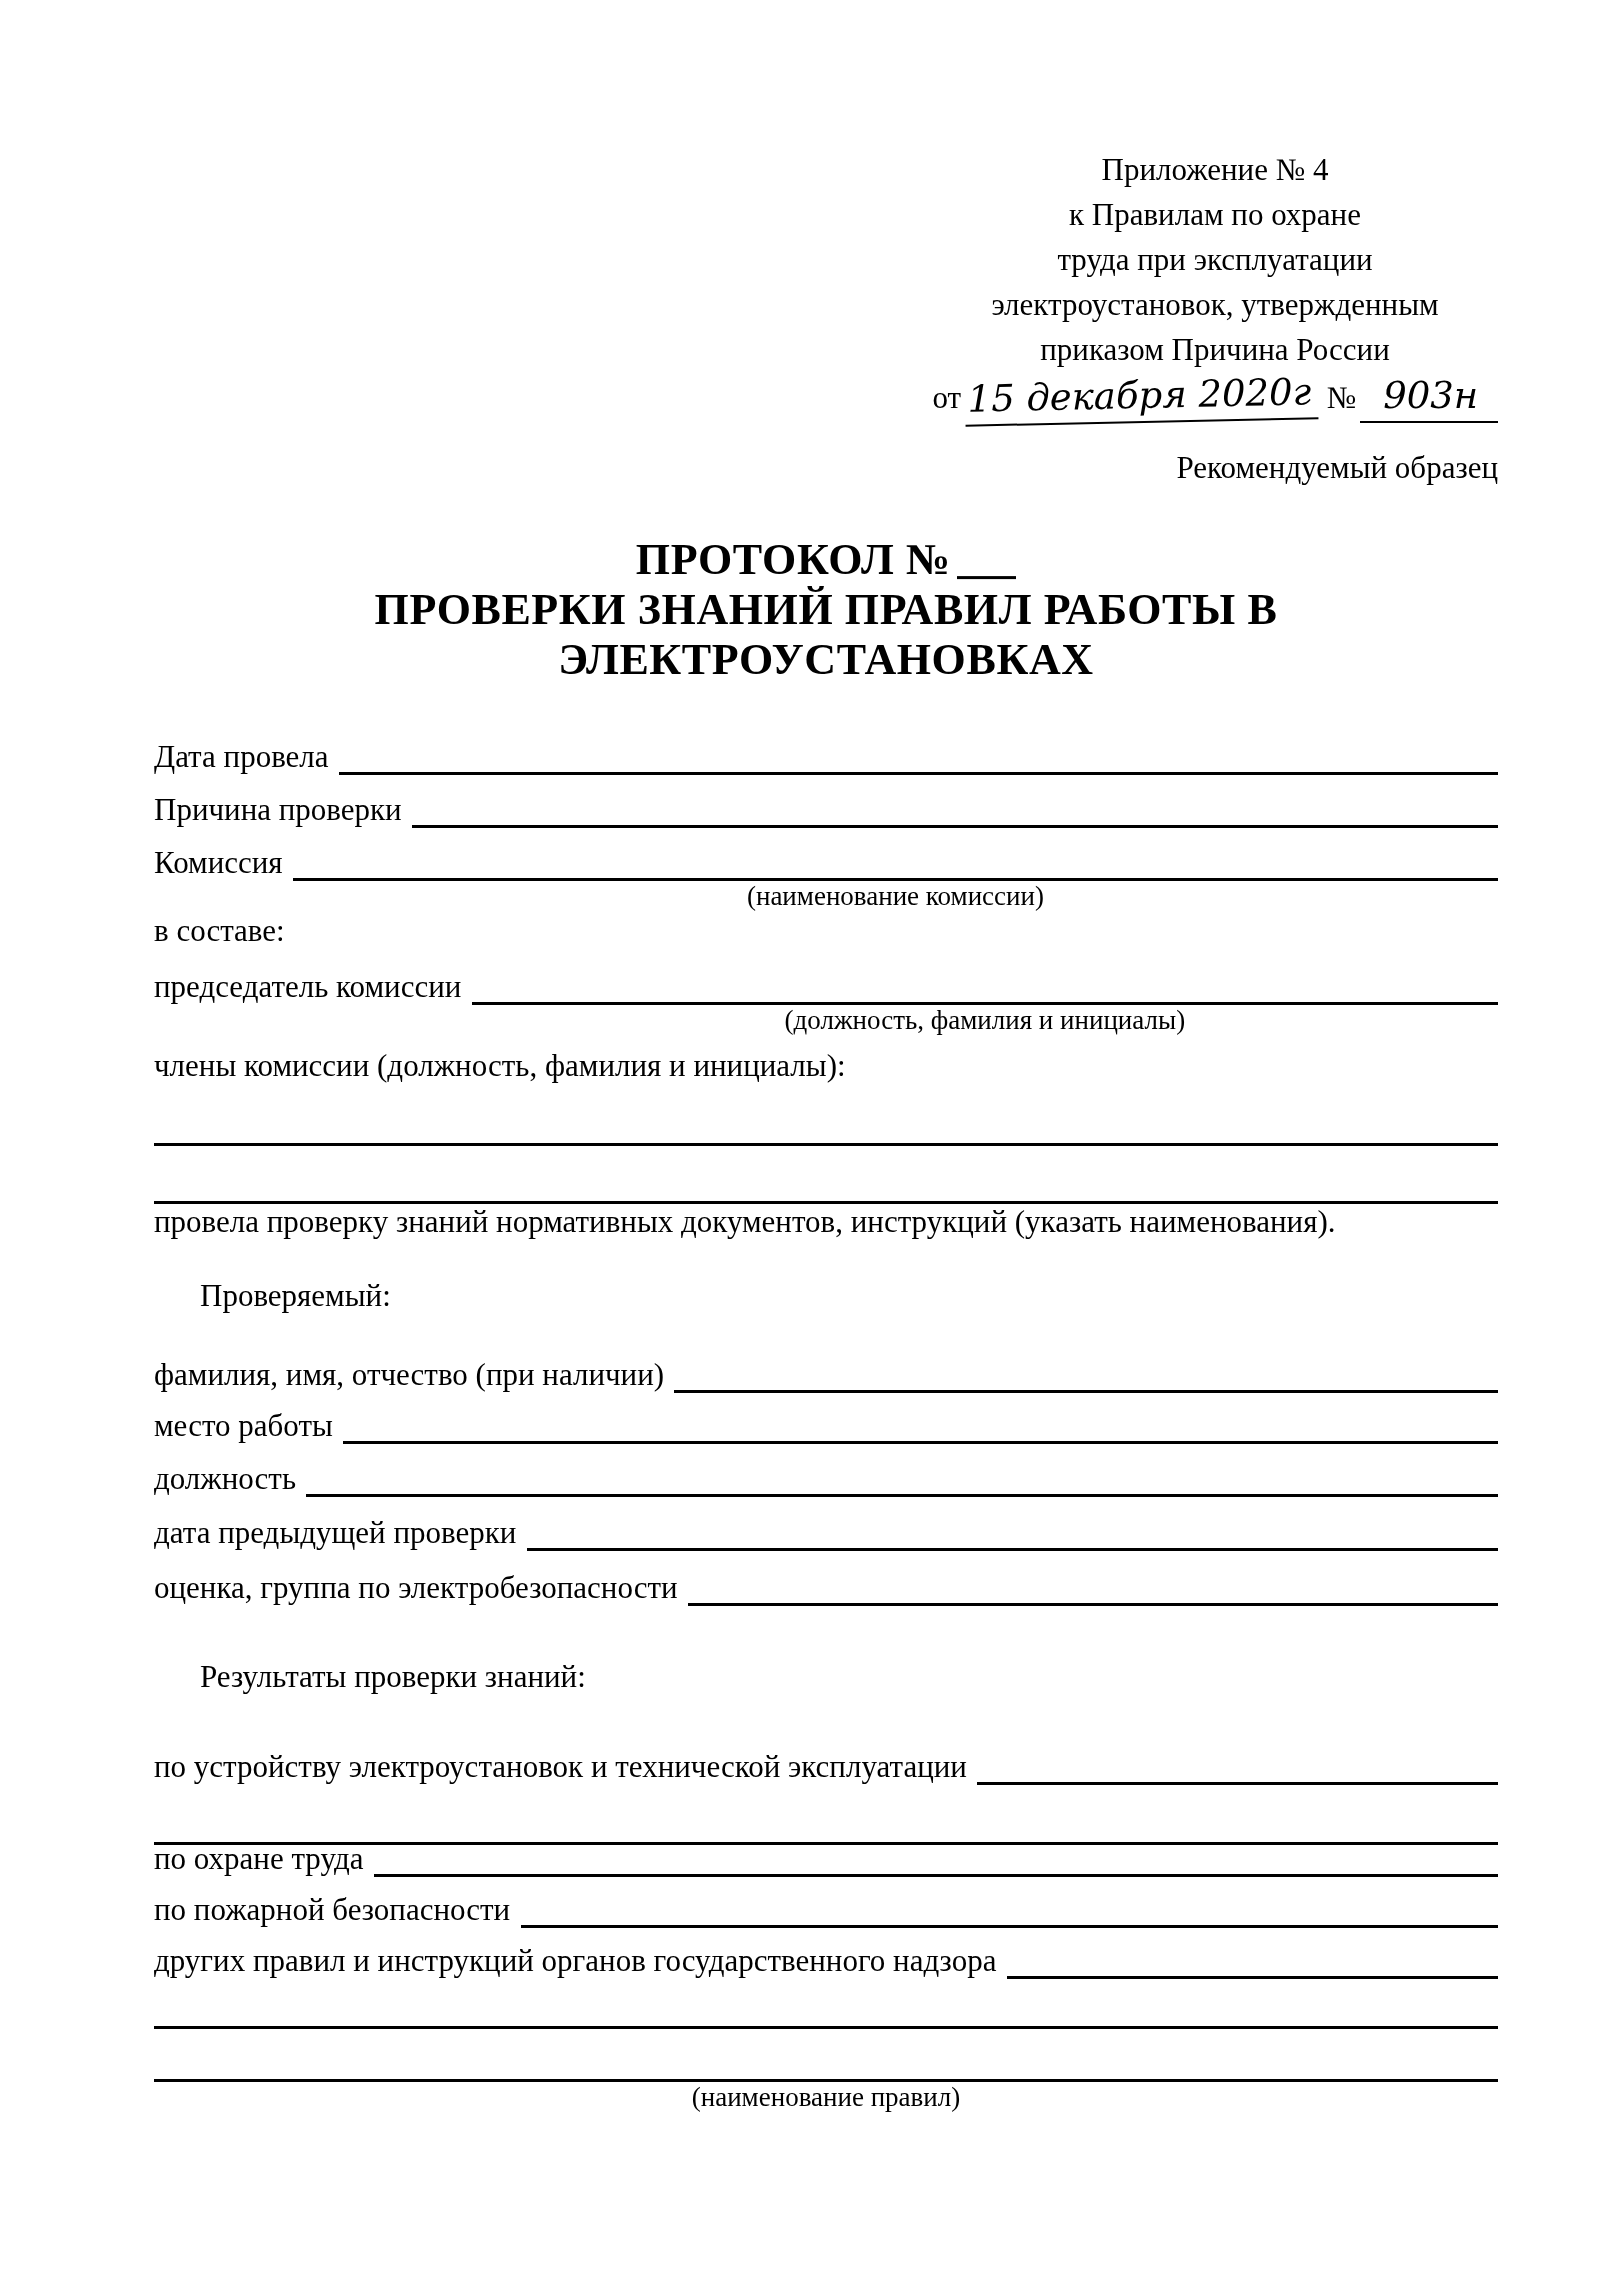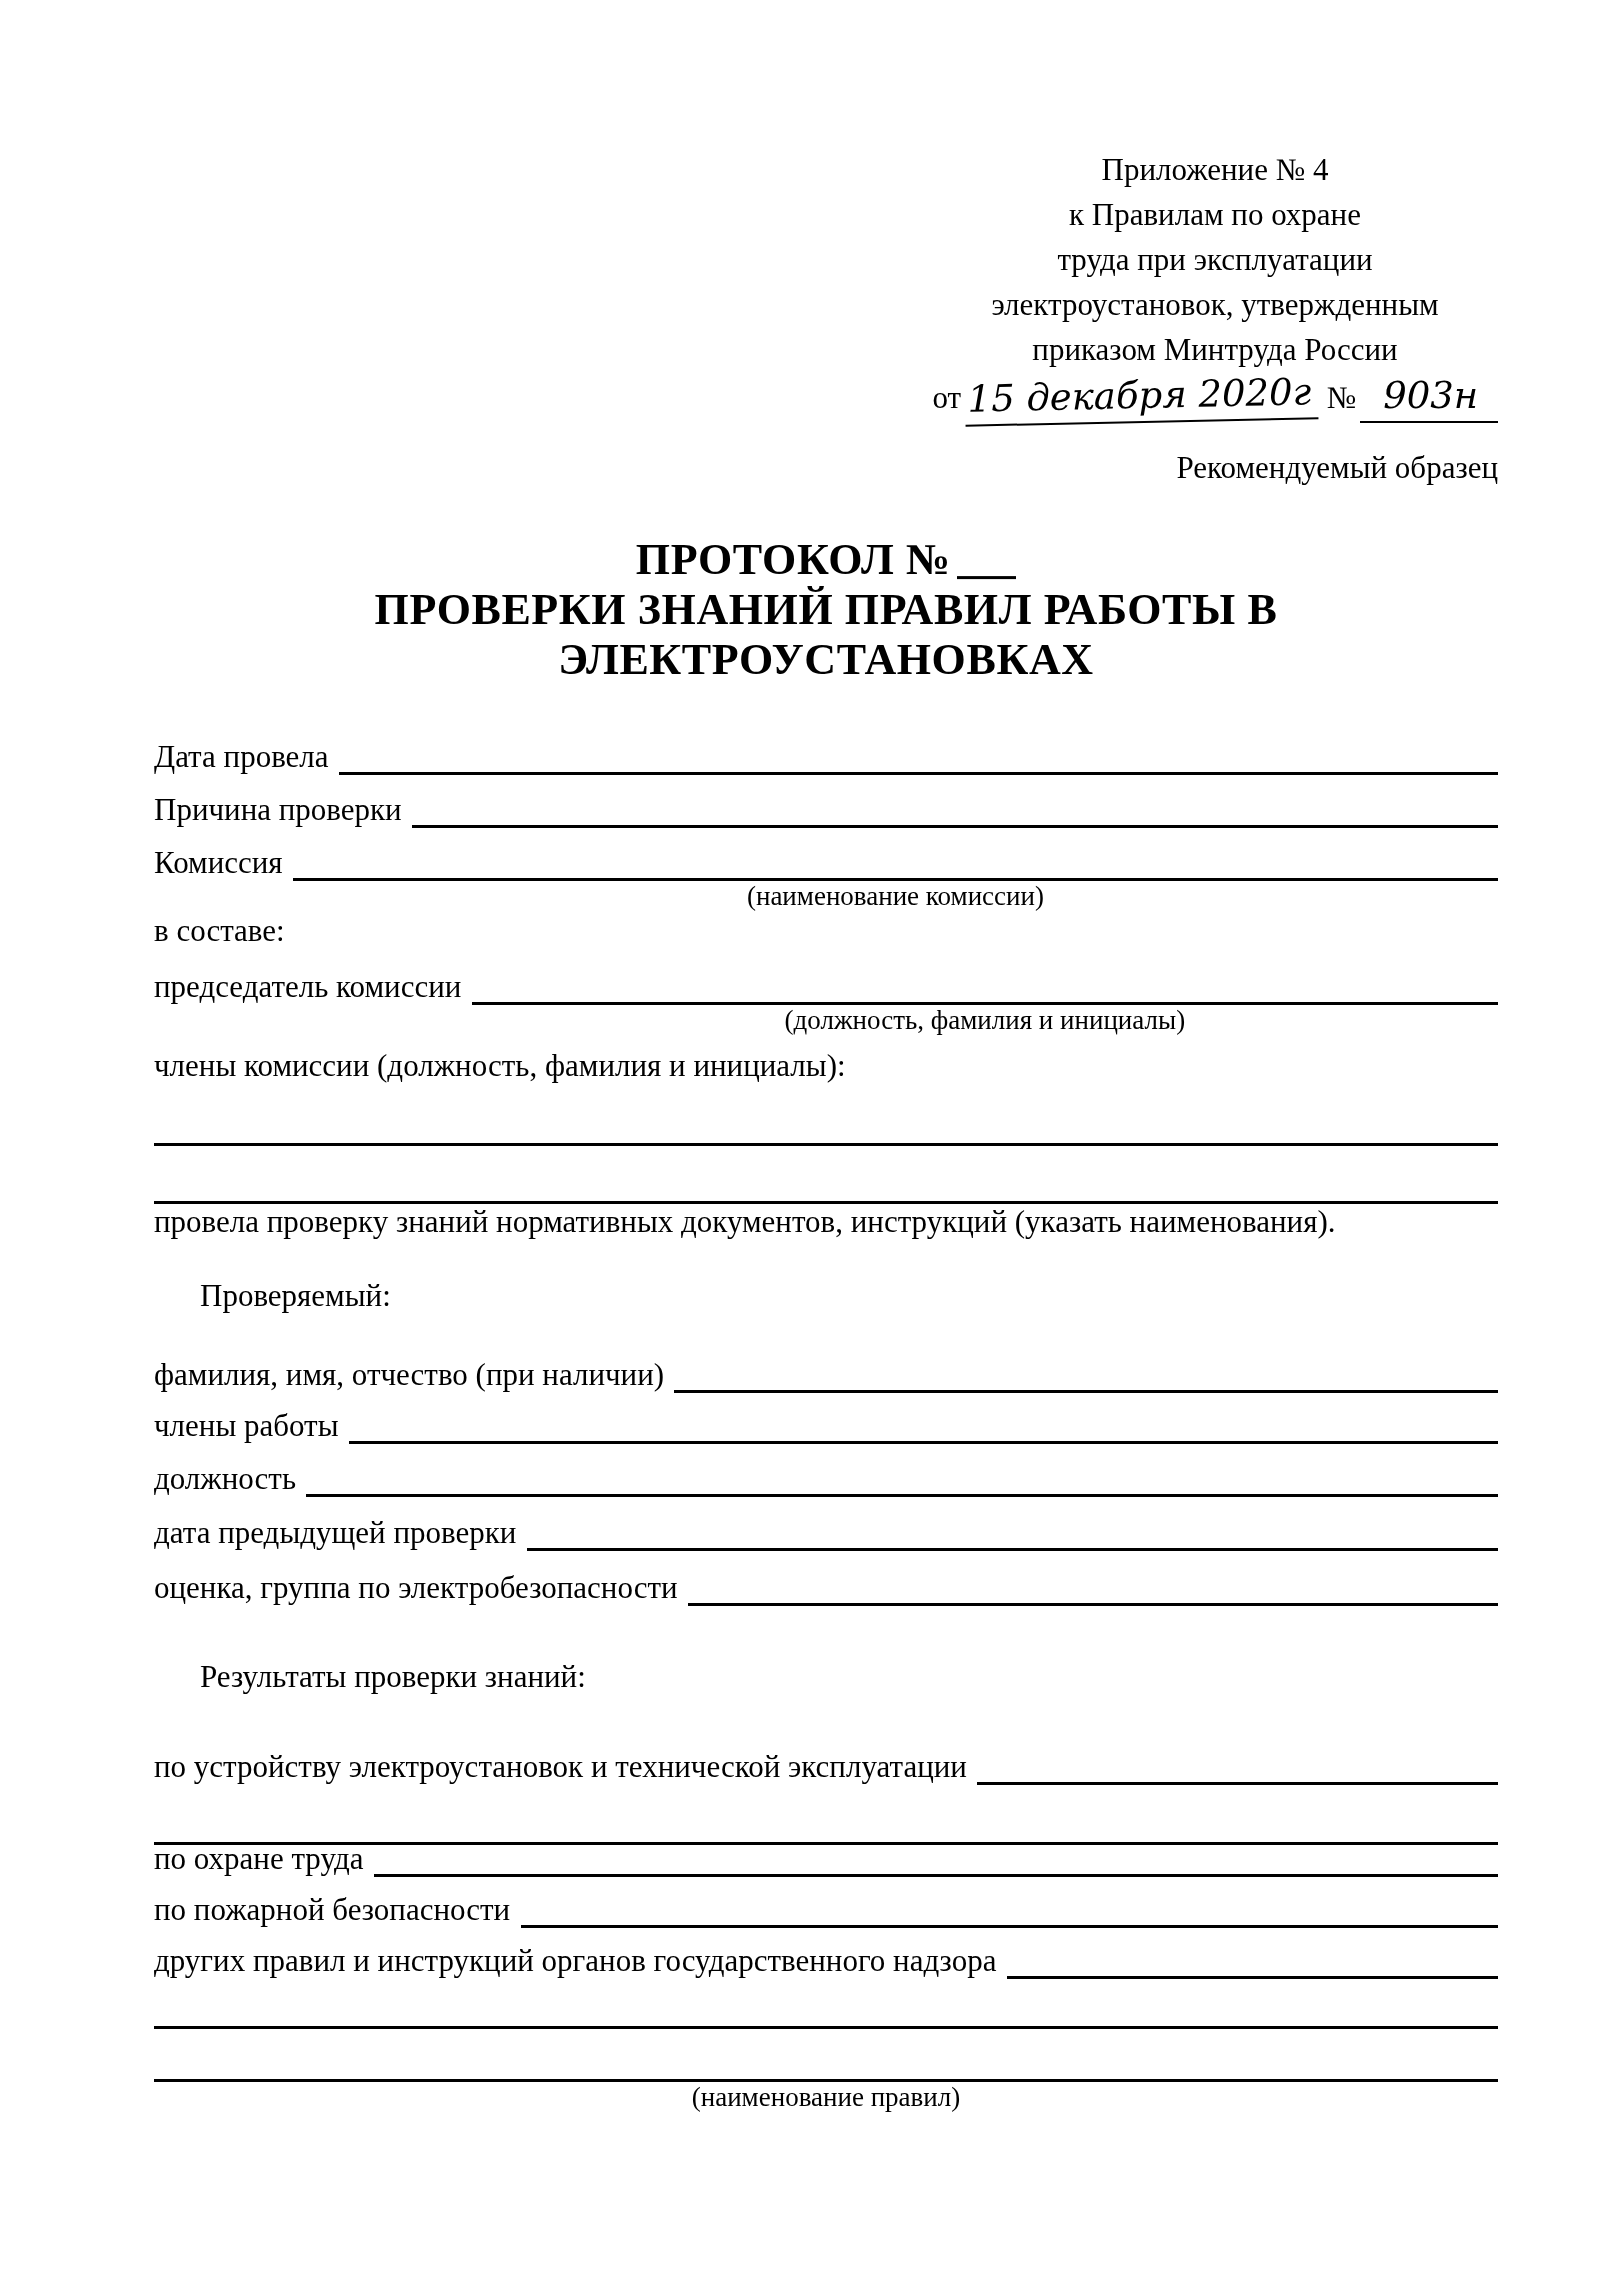--- a/index.html
+++ b/index.html
@@ -68,21 +68,21 @@
 </head>
 <body>
 
 <div class="page">
 
   <div class="hdr-block">
     <div>Приложение № 4</div>
     <div>к Правилам по охране</div>
     <div>труда при эксплуатации</div>
     <div>электроустановок, утвержденным</div>
-    <div>приказом Минтруда России</div>
+    <div>приказом Причина России</div>
     <div class="order-row">
       <span>от</span>
       <span class="hw hw-date">15 декабря 2020г</span>
       <span class="nosign">№</span>
       <span class="hw hw-num">903н</span>
     </div>
   </div>
 
   <div class="sample-note">Рекомендуемый образец</div>
 
@@ -145,21 +145,21 @@
     <div class="textrow indent" style="height:41px;margin-top:32px">
       <span class="lbl">Проверяемый:</span>
     </div>
 
     <div class="row" style="height:51px;margin-top:23px">
       <span class="lbl">фамилия, имя, отчество (при наличии)</span>
       <span class="fill"></span>
     </div>
 
     <div class="row" style="height:51px">
-      <span class="lbl">члены работы</span>
+      <span class="lbl">место работы</span>
       <span class="fill"></span>
     </div>
 
     <div class="row">
       <span class="lbl">должность</span>
       <span class="fill"></span>
     </div>
 
     <div class="row" style="height:54px">
       <span class="lbl">дата предыдущей проверки</span>

